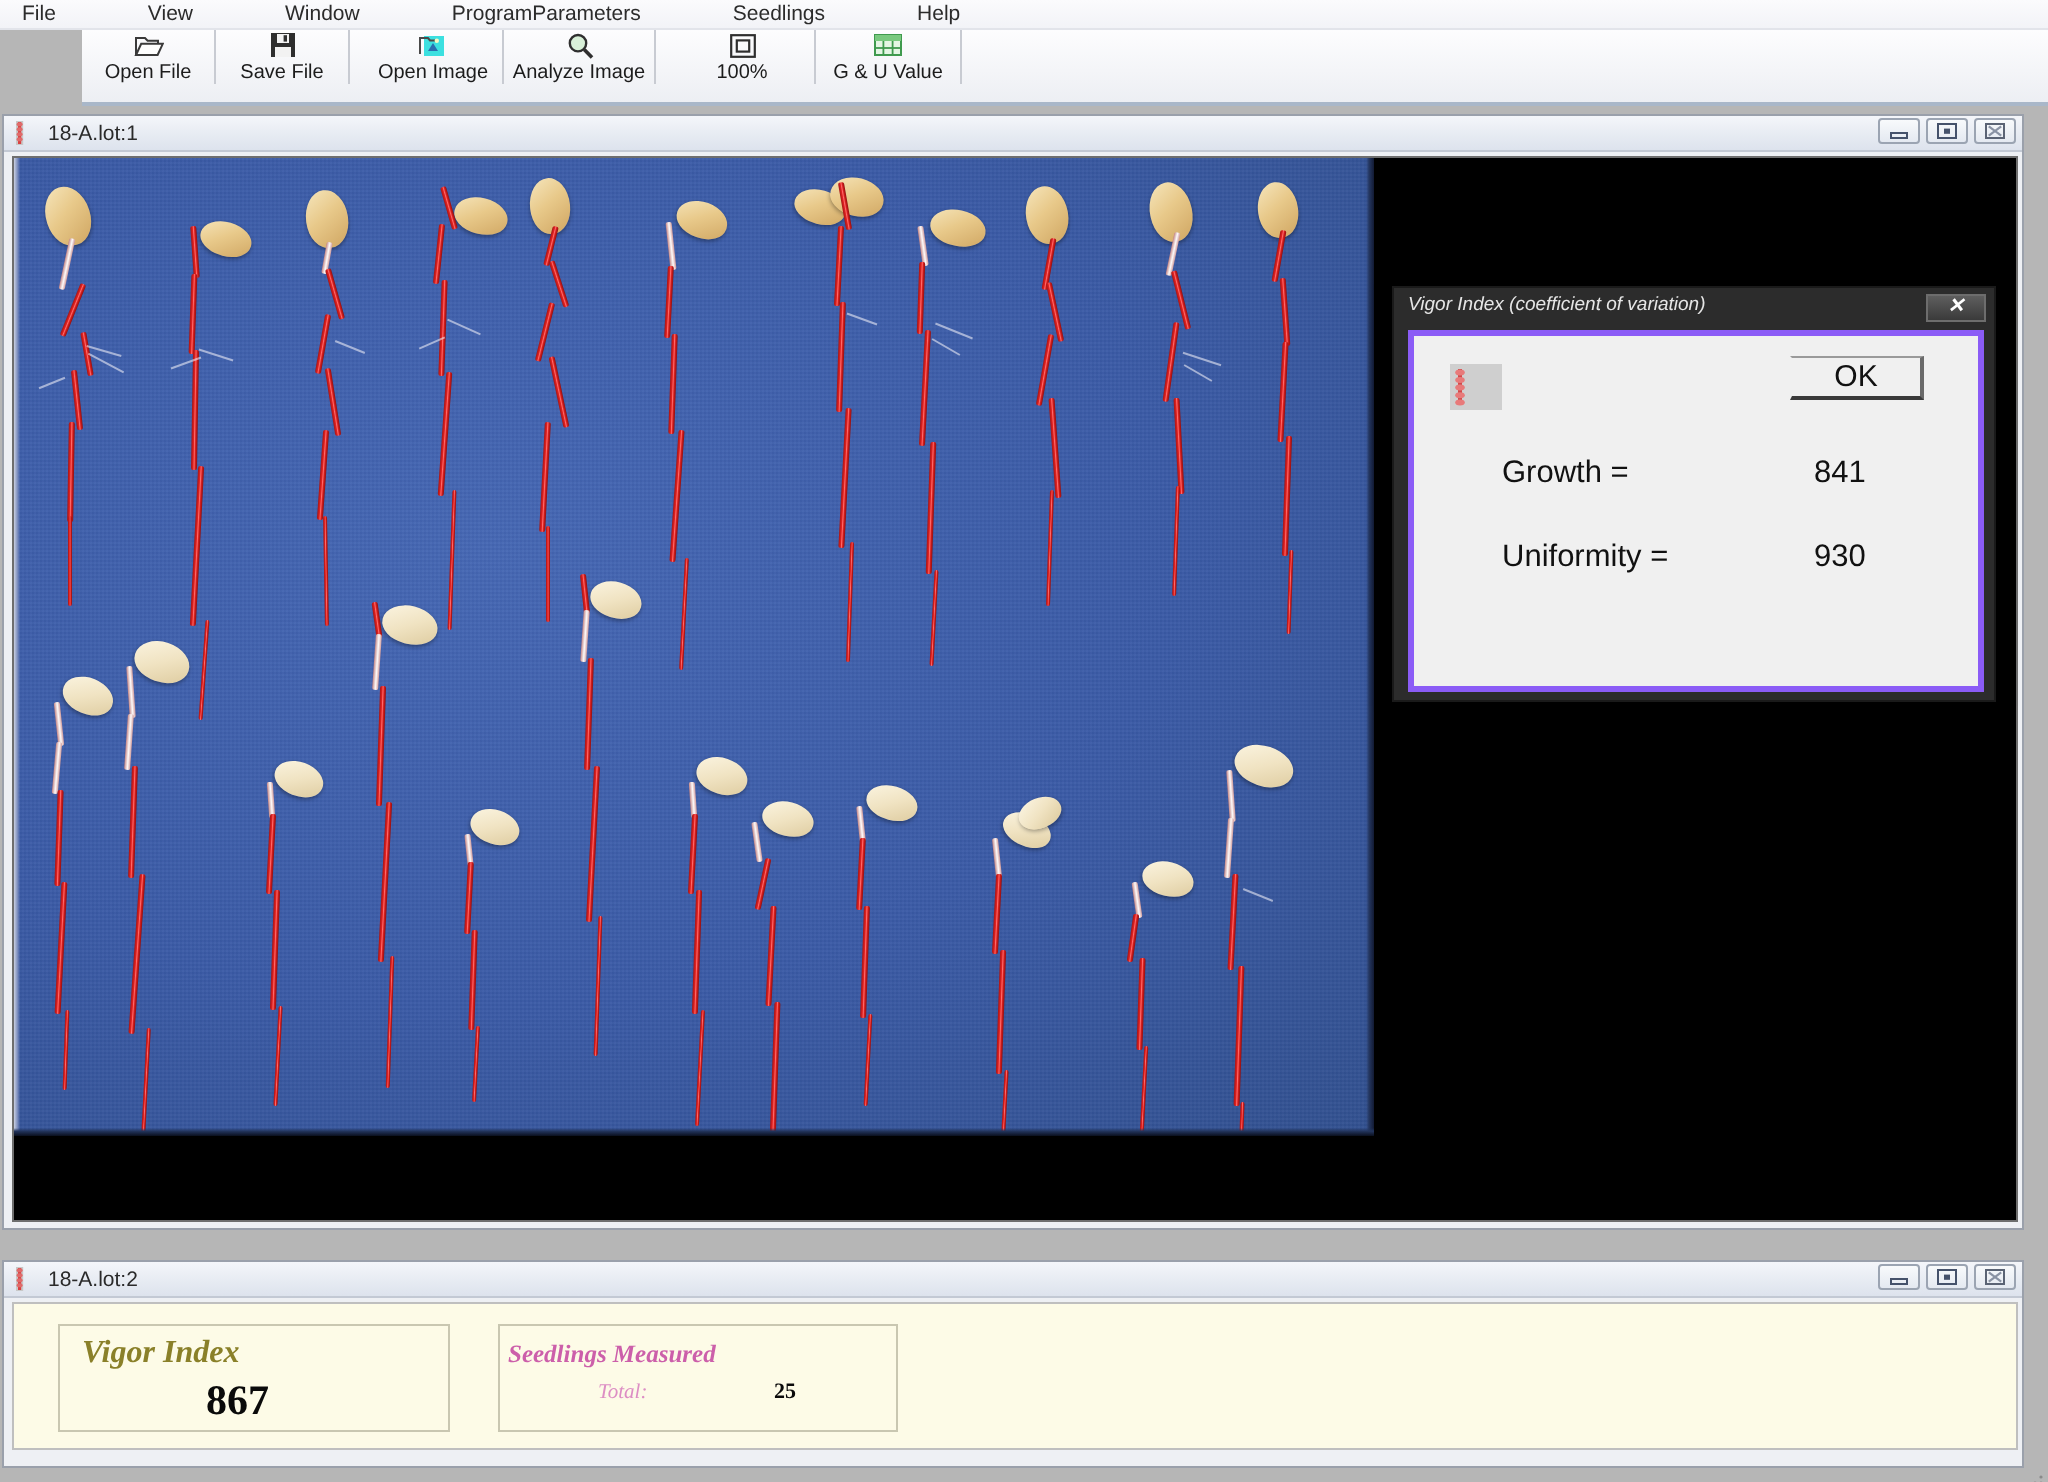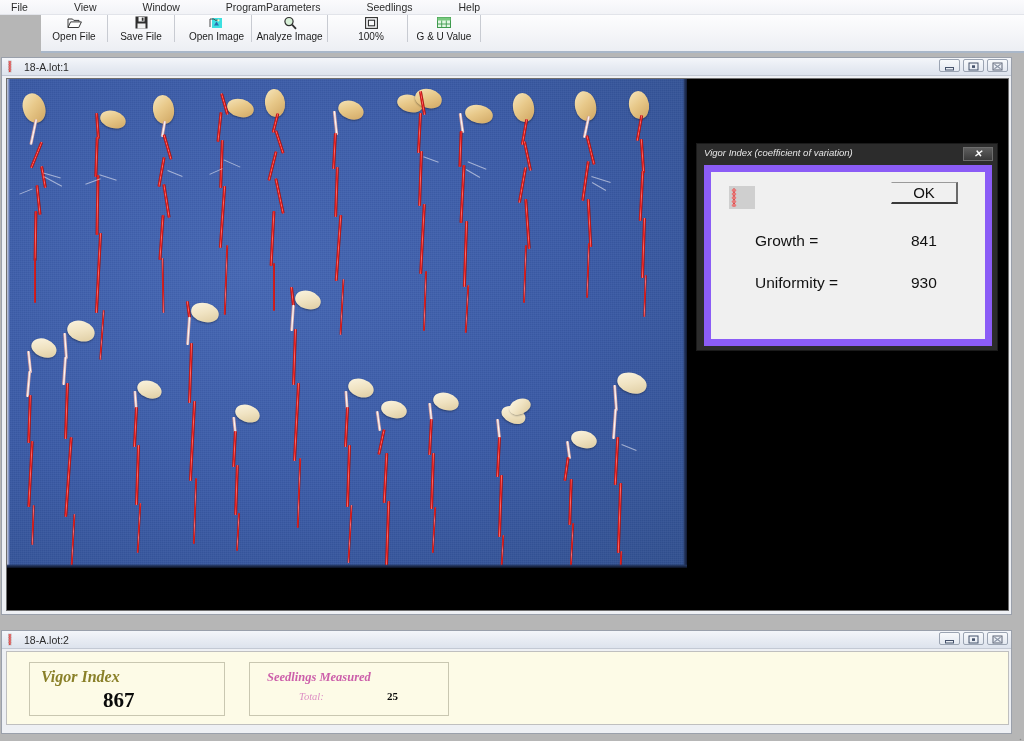--- a/index.html
+++ b/index.html
@@ -169,21 +169,21 @@
     background: linear-gradient(to bottom,#5e5e5e,#3a3a3a);
     border: 1px solid #6d6d6d;
     display: flex; align-items: center; justify-content: center;
     cursor: default;
   }
   #dlg-close span { color:#fff; font-size:10px; font-weight:bold; line-height:1; }
   #dlg-body {
     position: absolute; left: 7px; top: 21px;
     width: 288px; height: 181px;
     background: #f0f0f0;
-    border: 7px solid #8b5cf6;
+    border: 3px solid #8b5cf6;
   }
   #dlg-seedicon {
     position: absolute; left: 18px; top: 14px;
     width: 26px; height: 23px;
     background: #cfcfcf;
     display: flex; align-items: center; justify-content: flex-start;
     padding-left: 2px;
   }
   #dlg-ok {
     position: absolute; right: 27px; top: 10px;
@@ -232,21 +232,21 @@
   }
   #res-vigor-val {
     font-family: "Liberation Serif", serif;
     font-weight: bold; font-size: 21px; color: #0a0a0a;
     position: absolute; left: 73px; top: 25px;
   }
   .res-h-pink {
     font-family: "Liberation Serif", serif;
     font-style: italic; font-weight: bold;
     font-size: 12.5px; color: #cc5faa;
-    position: absolute; left: 17px; top: 7px;
+    position: absolute; left: 4px; top: 7px;
     white-space: nowrap;
   }
   #res-seed-lbl {
     font-family: "Liberation Serif", serif;
     font-style: italic; font-size: 10.5px; color: #dd8ec4;
     position: absolute; left: 49px; top: 28px;
   }
   #res-seed-val {
     font-family: "Liberation Serif", serif;
     font-weight: bold; font-size: 11px; color: #0a0a0a;

